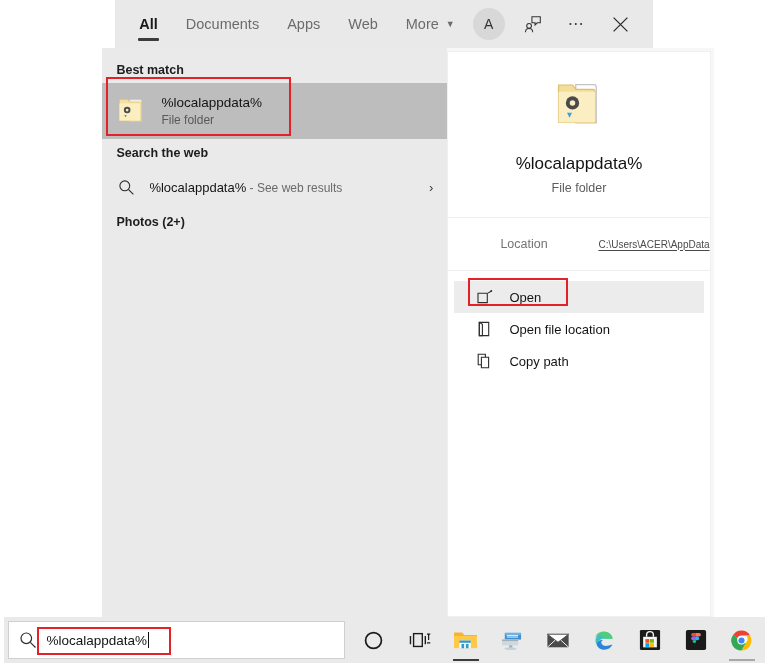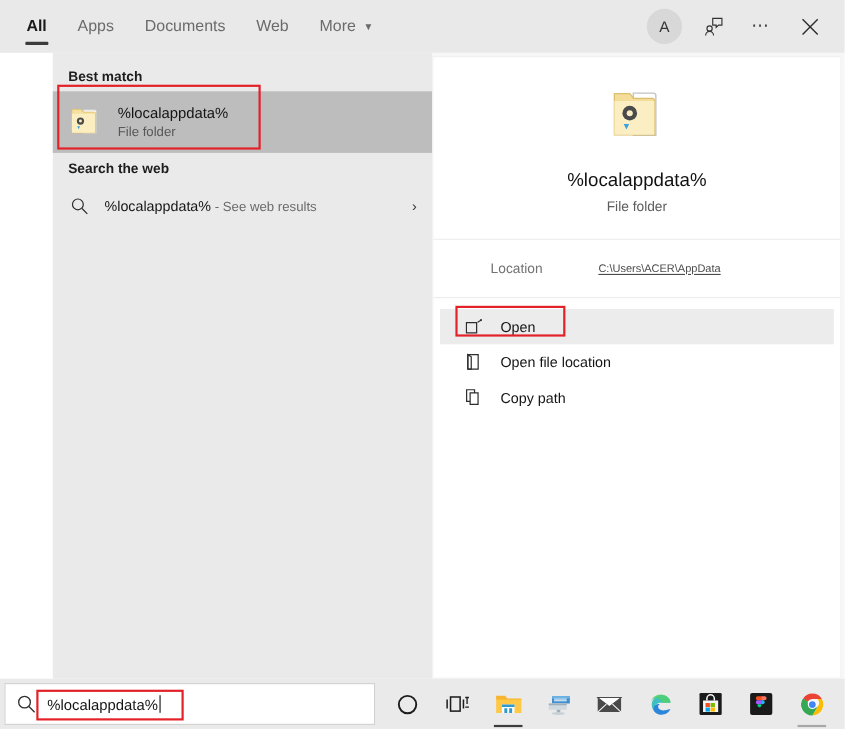--- a/index.html
+++ b/index.html
@@ -7,20 +7,21 @@
     width: 768px; height: 663px;
     font-family: "Liberation Sans", sans-serif;
     background: #ffffff;
     overflow: hidden;
   }
   .app {
     position: relative;
     width: 768px; height: 663px;
     display: flex;
     flex-direction: column;
+    align-items: center;
   }
 
   
   .topbar {
     height: 48px;
     background: #e9e9e9;
     display: flex;
     align-items: stretch;
     flex: 0 0 48px;
     position: relative;
@@ -263,24 +264,24 @@
 <body>
 
 <div class="app">
 
   <div class="topbar">
     <div class="tabs">
       <div class="tab active">
         <span>All</span>
       </div>
       <div class="tab">
+        <span>Documents</span>
+      </div>
+      <div class="tab">
         <span>Apps</span>
-      </div>
-      <div class="tab">
-        <span>Documents</span>
       </div>
       <div class="tab">
         <span>Web</span>
       </div>
       <div class="tab">
         <span>More</span>
         <span class="caret">▼</span>
       </div>
     </div>
 
@@ -336,20 +337,21 @@
         <svg width="17" height="17" viewBox="0 0 18 18">
           <circle cx="7.2" cy="7.2" r="5.2" stroke="#2b2b2b" stroke-width="1.15" fill="none"></circle>
           <path d="M11.2 11.2 L16.3 16.3" stroke="#2b2b2b" stroke-width="1.15" fill="none"></path>
         </svg>
         <div class="web-text">
           <span>%localappdata%</span><span class="muted"> - See web results</span>
         </div>
         <span class="chev-right">›</span>
       </div>
 
+      <div class="section-head">Photos (2+)</div>
 
       <div class="redbox" id="redbox-bestmatch"></div>
     </div>
 
     <div class="right">
       <div class="right-card">
 
         <div class="detail-hero">
           <svg class="hero-icon" viewBox="0 0 32 33">
             <path d="M14 4 h11.2 a1.4 1.4 0 0 1 1.4 1.4 V27.5 H14 Z" fill="#ffffff" stroke="#c4c4c4" stroke-width="0.8"></path>

